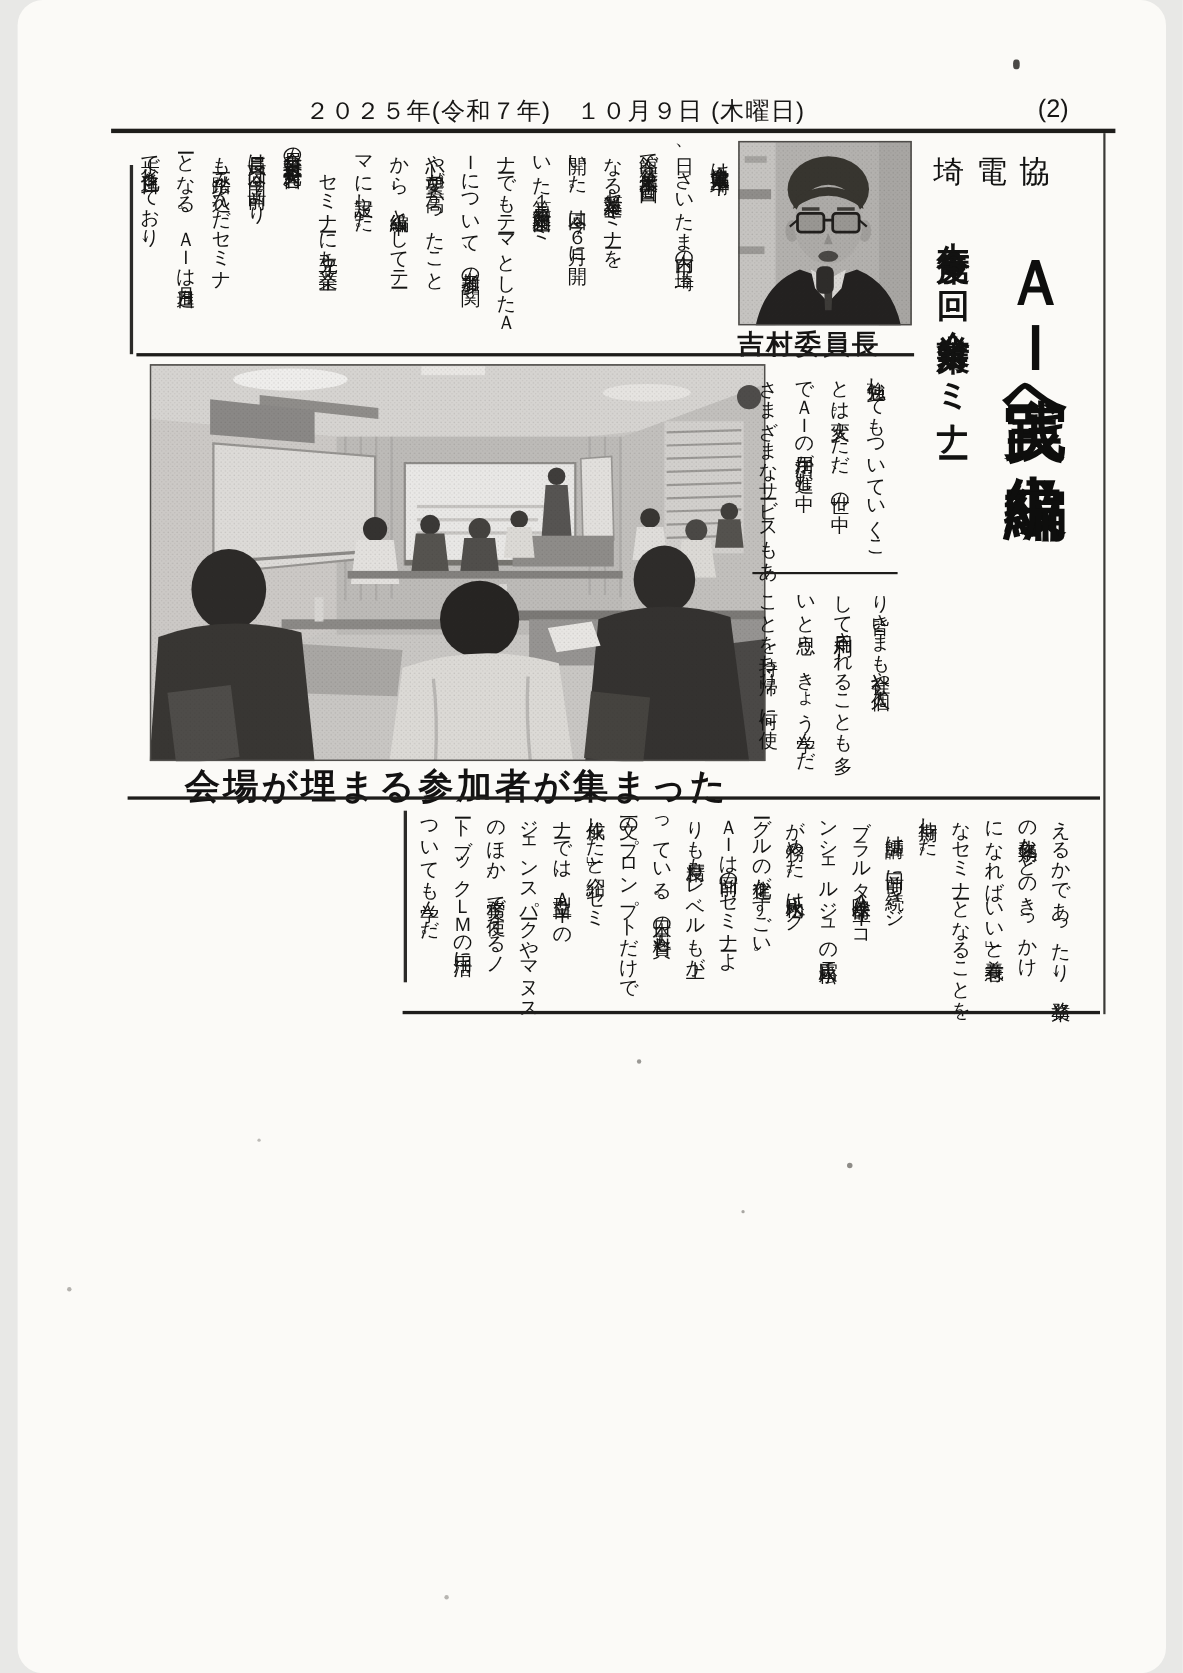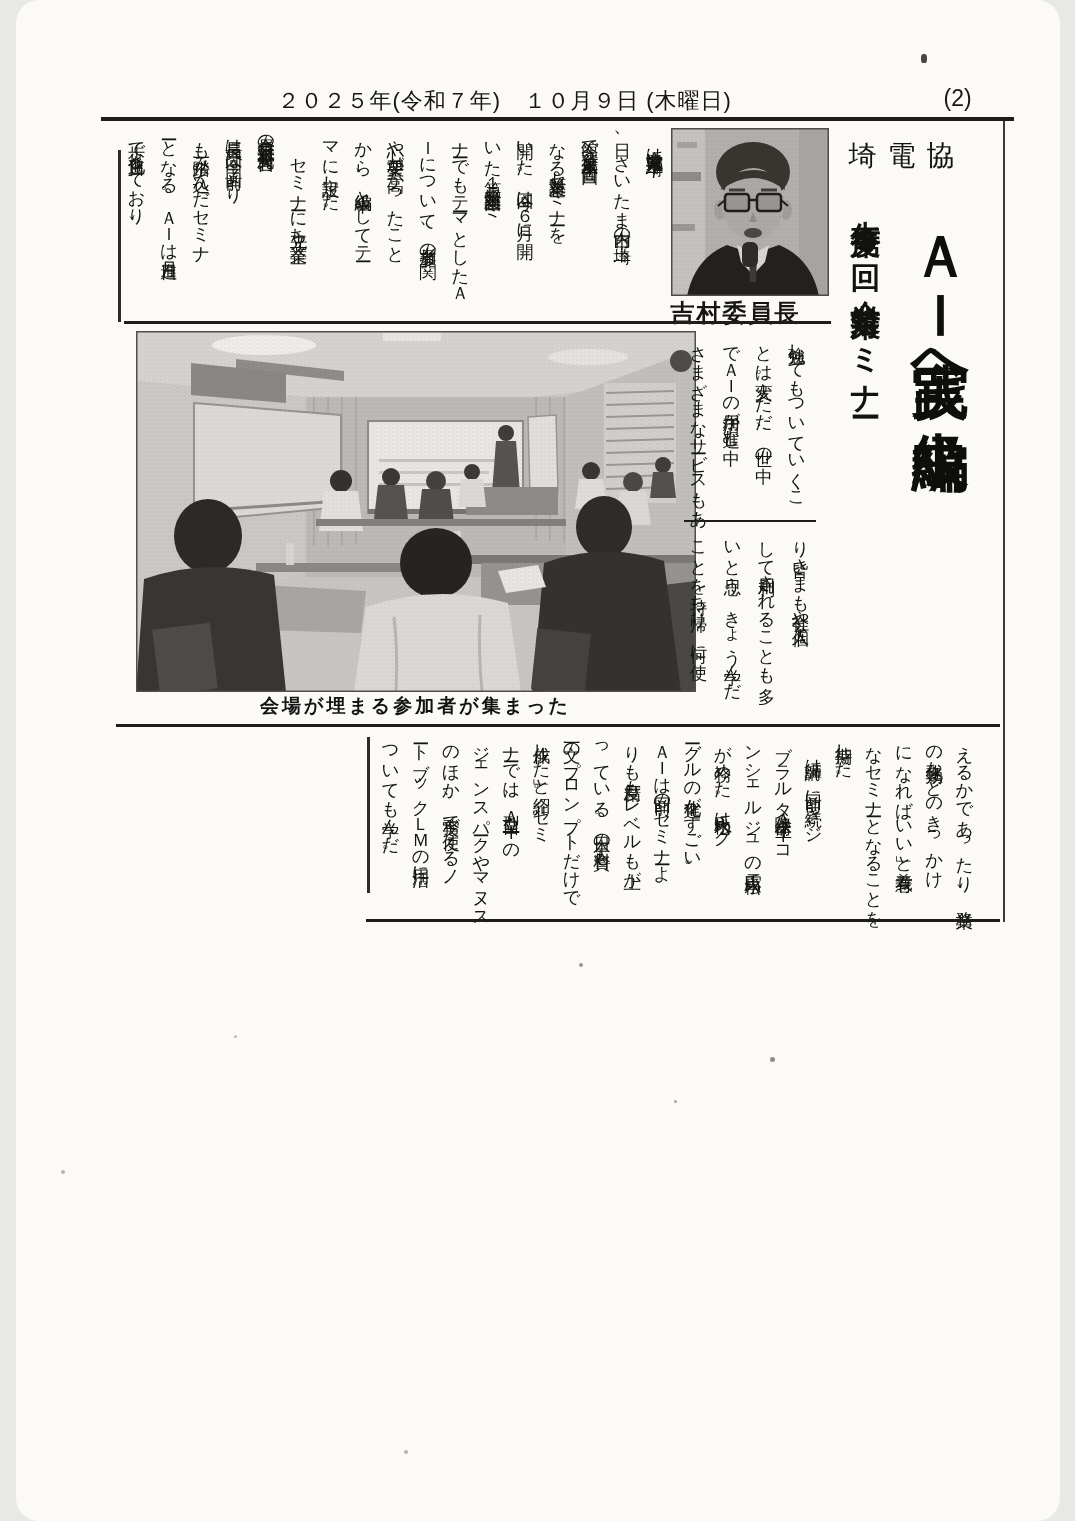--- a/index.html
+++ b/index.html
@@ -56,21 +56,21 @@
   
   .portrait{position:absolute; left:655px; top:128px; width:158px;}
   .portrait svg{display:block;}
   .portrait-caption{
     text-align:left; font-family:"Liberation Sans", sans-serif;
     font-size:24px; font-weight:600; letter-spacing:2px; margin-top:1px; color:#161514;
   }
   .seminar-photo{position:absolute; left:120px; top:331px; width:560px; height:361px;}
   .photo-caption{
     position:absolute; left:120px; top:693px; width:560px; text-align:center;
-    font-family:"Liberation Sans", sans-serif; font-size:19px; font-weight:700;
+    font-family:"Liberation Sans", sans-serif; font-size:32px; font-weight:700;
     letter-spacing:3px; color:#131212;
   }
 
   .speck{position:absolute; border-radius:50%;}
 </style>
 </head>
 <body>
 
 <div class="page">
 

